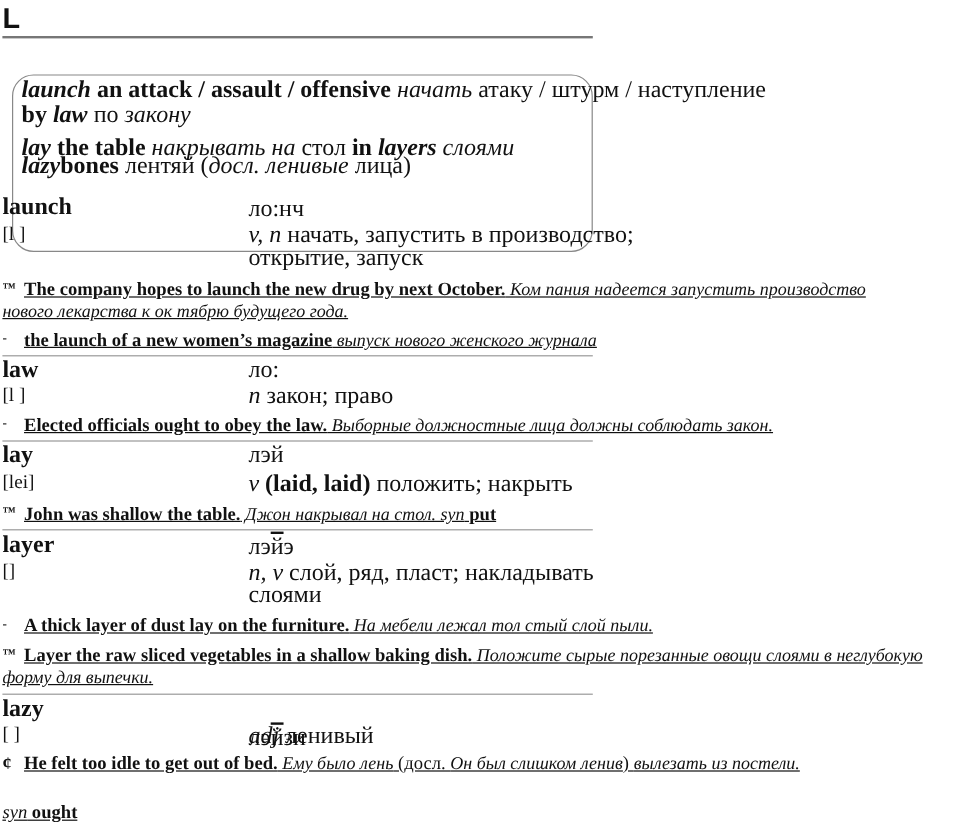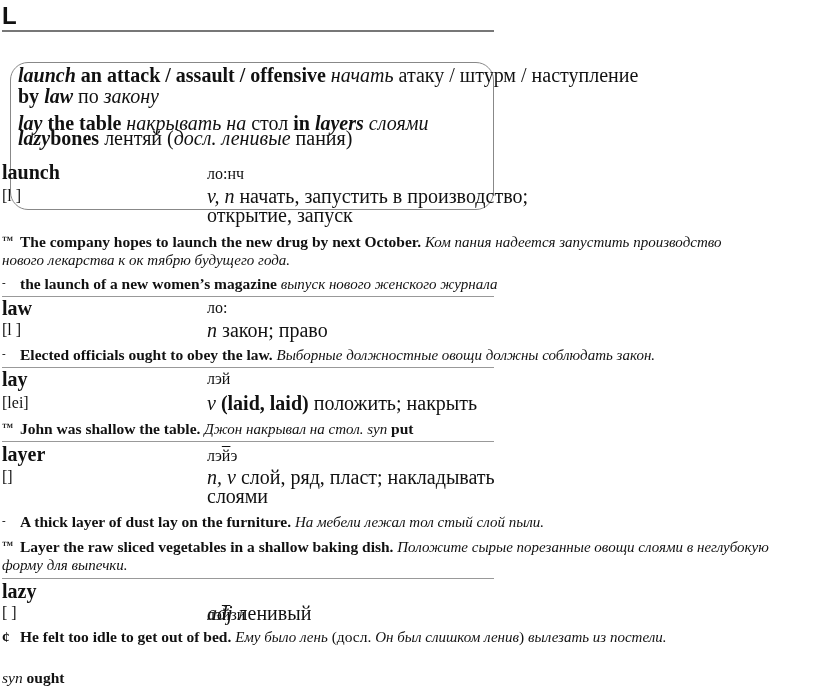--- a/index.html
+++ b/index.html
@@ -14,24 +14,24 @@
     }
     .rule-top { left: 2px; top: 30px; width: 492px; height: 0; border-top: 2px solid #777; }
     .box {
       left: 10px; top: 62px; width: 484px; height: 148px;
       border: 1.5px solid #888; border-radius: 18px; box-sizing: border-box;
     }
     .phr { left: 18px; font-size: 20px; line-height: 20px; }
     b { font-weight: bold; }
     i { font-style: italic; }
     .hw { left: 2px; font-size: 20px; font-weight: bold; line-height: 24px; }
-    .pron { left: 207px; font-size: 16px; line-height: 20px; }
+    .pron { left: 207px; font-size: 20px; line-height: 20px; }
     .tr { left: 2px; font-size: 16px; line-height: 20px; }
     .def { left: 207px; font-size: 20px; line-height: 20px; }
-    .ex { left: 2px; font-size: 15.5px; line-height: 20px; }
+    .ex { left: 2px; font-size: 15.5px; line-height: 20px; text-decoration: underline; }
     .ex .ru { font-style: italic; font-size: 15px; }
     .bul { display: inline-block; width: 18px; font-size: 11px; font-weight: bold; vertical-align: 3px; }
     .divider { left: 2px; width: 492px; height: 0; border-top: 1.5px solid #999; }
     .ov { text-decoration: overline; }
   </style>
 </head>
 <body>
 
 <div class="abs letter">L</div>
 <div class="abs rule-top"></div>
@@ -41,38 +41,38 @@
 <div class="abs phr" style="top:65px">
   <b><i>launch</i><span> an attack / assault / offensive </span></b><i>начать</i><span> атаку / штурм / наступление</span>
 </div>
 <div class="abs phr" style="top:86px">
   <b><span>by </span><i>law</i></b><span> по </span><i>закону</i>
 </div>
 <div class="abs phr" style="top:113px">
   <b><i>lay</i><span> the table </span></b><i>накрывать на</i><span> стол </span><b><span>in </span><i>layers</i></b><i> слоями</i>
 </div>
 <div class="abs phr" style="top:128px">
-  <b><i>lazy</i><span>bones</span></b><span> лентяй (</span><i>досл. ленивые</i><span> пания)</span>
+  <b><i>lazy</i><span>bones</span></b><span> лентяй (</span><i>досл. ленивые</i><span> лица)</span>
 </div>
 
 <div class="abs hw" style="top:160px">launch</div>
 <div class="abs pron" style="top:164px">ло:нч</div>
 <div class="abs tr" style="top:186px">[l        ]</div>
 <div class="abs def" style="top:186px"><i>v, n</i><span> начать, запустить в производство;</span></div>
 <div class="abs def" style="top:205px">открытие, запуск</div>
 <div class="abs ex" style="top:230px"><span class="bul">™</span><b>The company hopes to launch the new drug by next October.</b><span class="ru"> Ком пания надеется запустить производство</span></div>
 <div class="abs ex" style="top:250px"><span class="ru">нового лекарства к ок тябрю будущего года.</span></div>
 <div class="abs ex" style="top:272px"><span class="bul">-</span><b>the launch of a new women’s magazine</b><span class="ru"> выпуск нового женского журнала</span></div>
 <div class="abs divider" style="top:296px"></div>
 
 <div class="abs hw" style="top:296px">law</div>
 <div class="abs pron" style="top:298px">ло:</div>
 <div class="abs tr" style="top:320px">[l   ]</div>
 <div class="abs def" style="top:320px"><i>n</i><span> закон; право</span></div>
-<div class="abs ex" style="top:343px"><span class="bul">-</span><b>Elected officials ought to obey the law.</b><span class="ru"> Выборные должностные овощи должны соблюдать закон.</span></div>
+<div class="abs ex" style="top:343px"><span class="bul">-</span><b>Elected officials ought to obey the law.</b><span class="ru"> Выборные должностные лица должны соблюдать закон.</span></div>
 <div class="abs divider" style="top:367px"></div>
 
 <div class="abs hw" style="top:367px">lay</div>
 <div class="abs pron" style="top:369px">лэй</div>
 <div class="abs tr" style="top:393px">[lei]</div>
 <div class="abs def" style="top:393px"><i>v</i> <b>(laid, laid)</b><span> положить; накрыть</span></div>
 <div class="abs ex" style="top:417px"><span class="bul">™</span><b>John was shallow the table.</b><span class="ru"> Джон накрывал на стол. syn</span><b> put</b></div>
 <div class="abs divider" style="top:441px"></div>
 
 <div class="abs hw" style="top:442px">layer</div>

